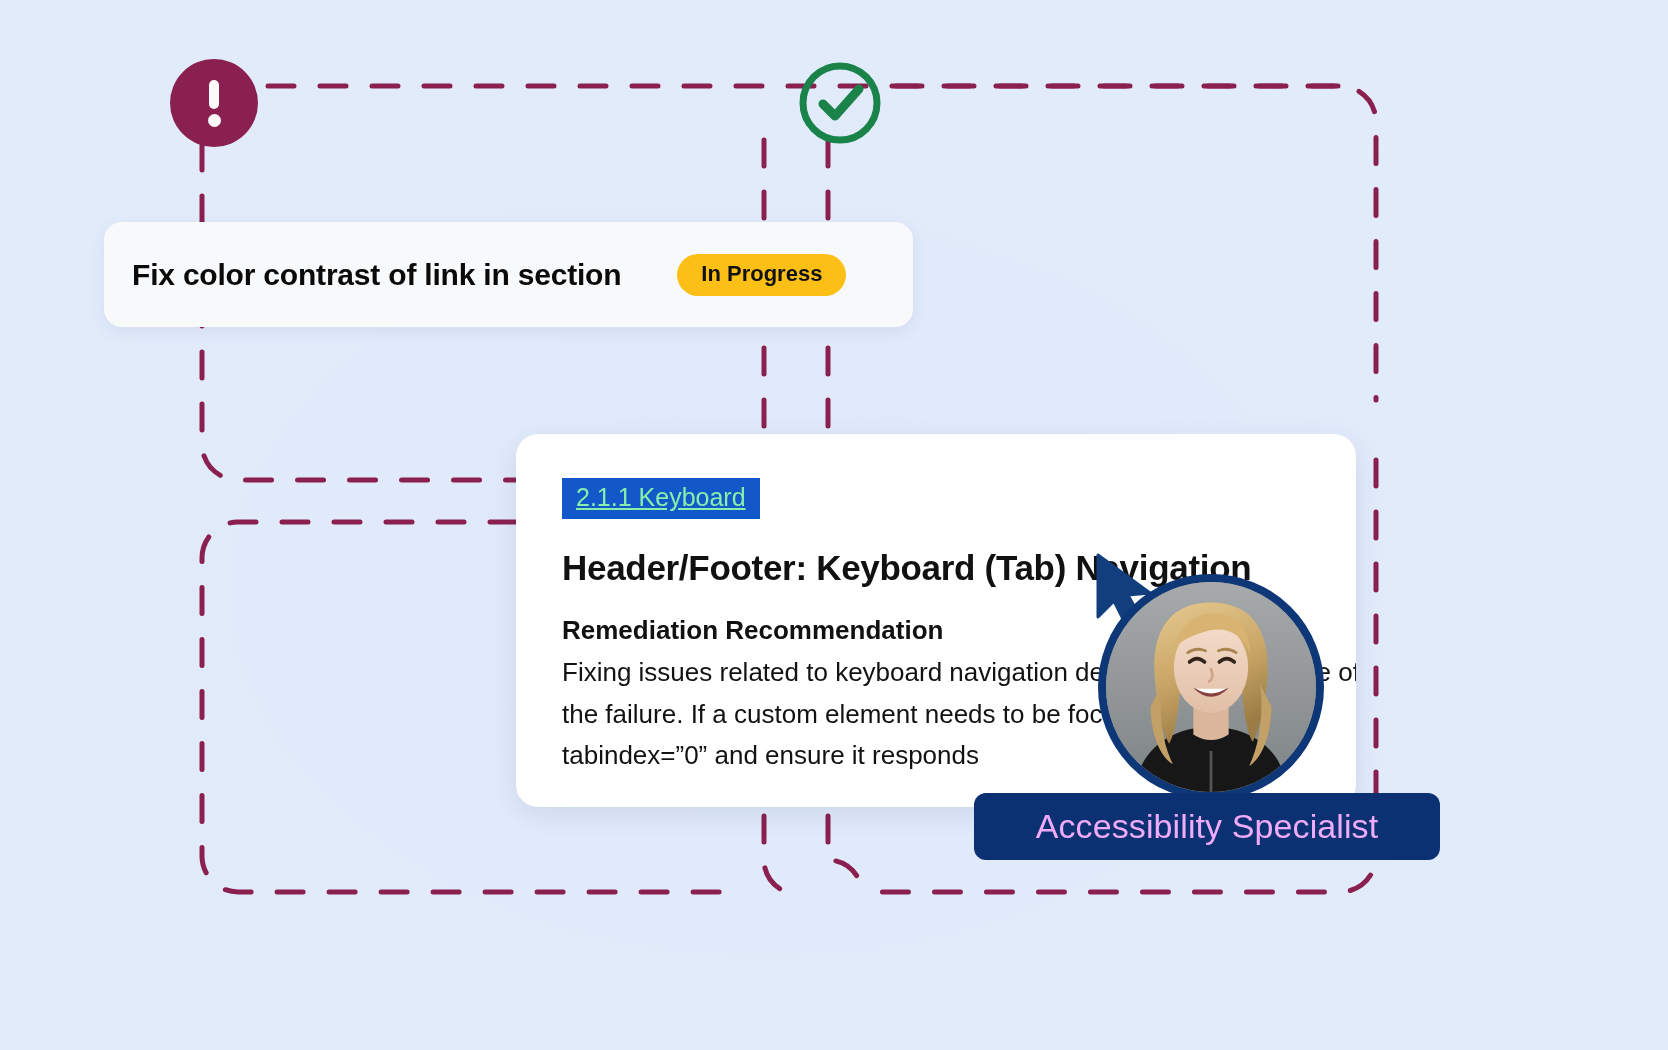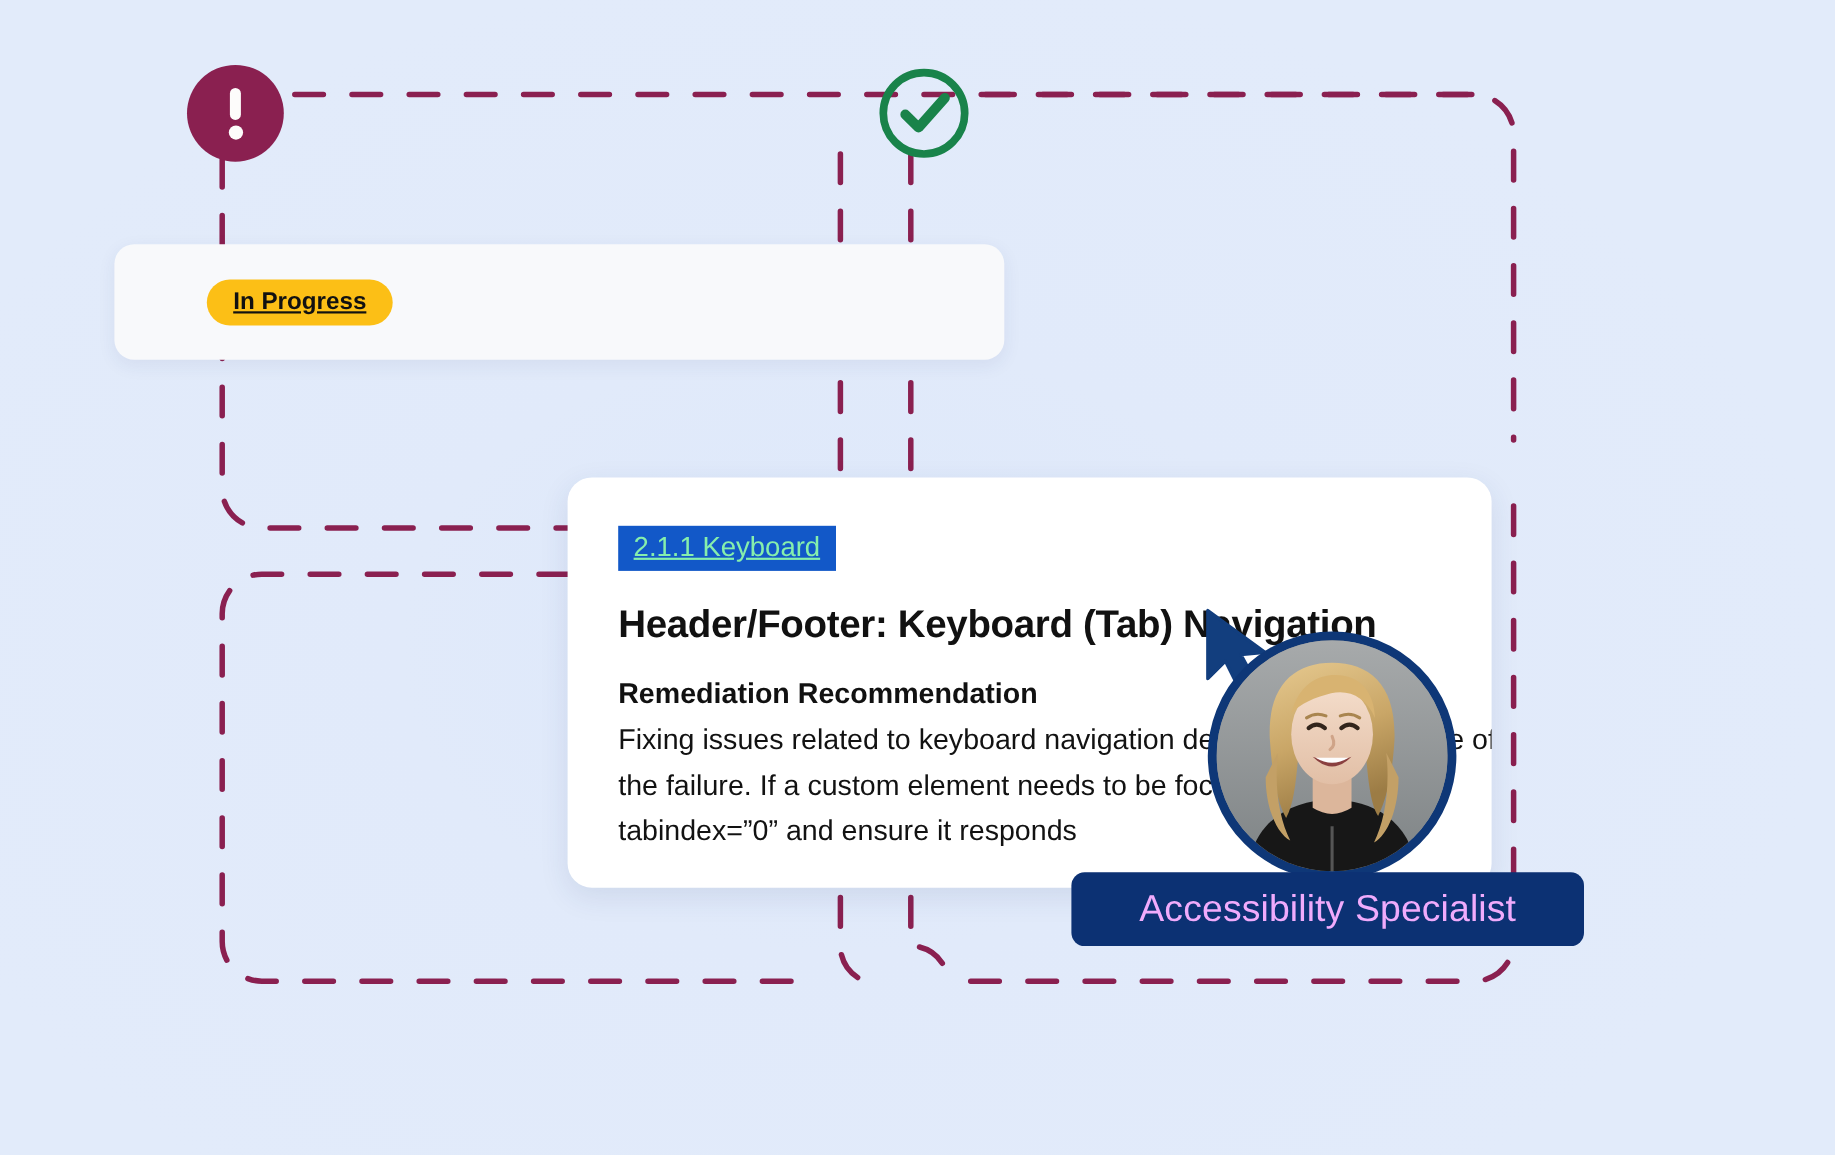--- a/index.html
+++ b/index.html
@@ -101,21 +101,20 @@
     color: #111111;
     font-size: 22px;
     font-weight: bold;
     border-radius: 999px;
     padding: 9px 24px 11px 24px;
     white-space: nowrap;
     line-height: 1;
     border: none;
     font-family: "Liberation Sans", sans-serif;
     cursor: pointer;
-    text-decoration: underline;
   }
 
   
   #detail-card {
     position: absolute;
     left: 516px;
     top: 434px;
     width: 840px;
     height: 373px;
     background: #ffffff;
@@ -234,20 +233,21 @@
   </div>
 
   <div id="check-node" class="node-icon">
     <svg width="88" height="88" viewBox="0 0 88 88" aria-hidden="true">
       <circle cx="44" cy="44" r="37" fill="none" stroke="#19834a" stroke-width="7"></circle>
       <path d="M 27 45 L 39 57 L 63 30" fill="none" stroke="#19834a" stroke-width="9" stroke-linecap="round" stroke-linejoin="round"></path>
     </svg>
   </div>
 
   <div id="task-card">
+    <div id="task-title">Fix color contrast of link in section</div>
     <button id="task-status">In Progress</button>
   </div>
 
   <div id="detail-card">
     <span id="criterion-tag">2.1.1 Keyboard</span>
     <div id="detail-heading">Header/Footer: Keyboard (Tab) Navigation</div>
     <div id="remediation-label">Remediation Recommendation</div>
     <div id="remediation-body">Fixing issues related to keyboard navigation depends on the cause of the failure. If a custom element needs to be focusable, add tabindex=”0” and ensure it responds</div>
   </div>
 

